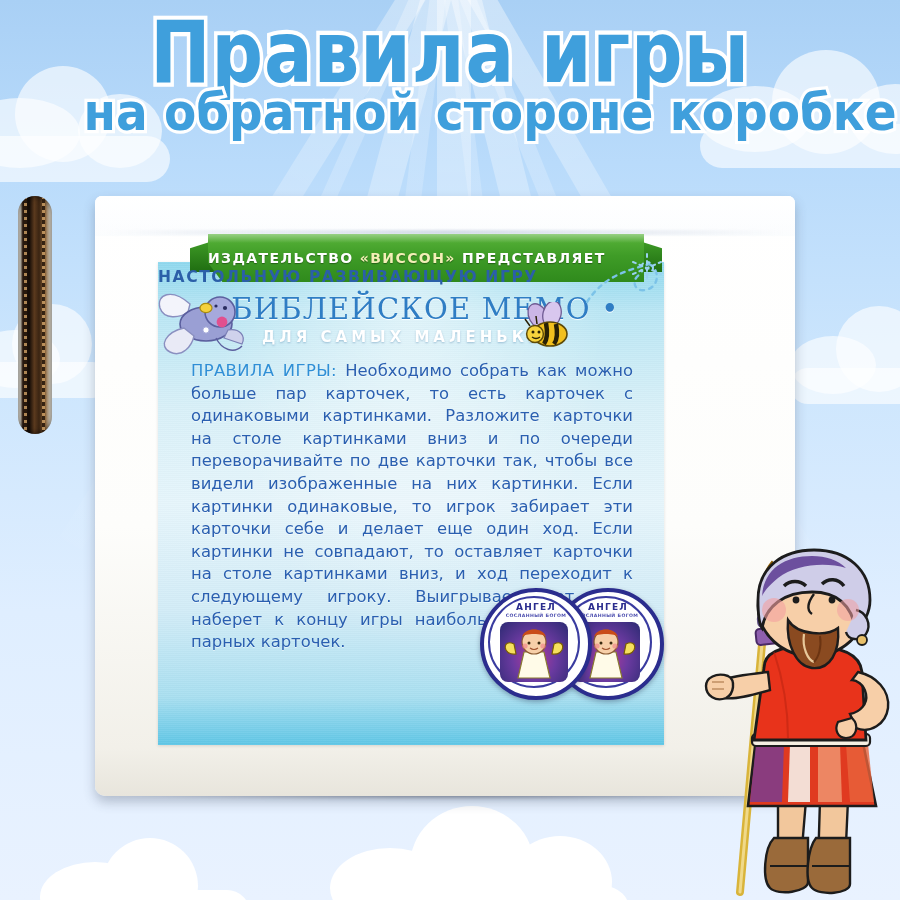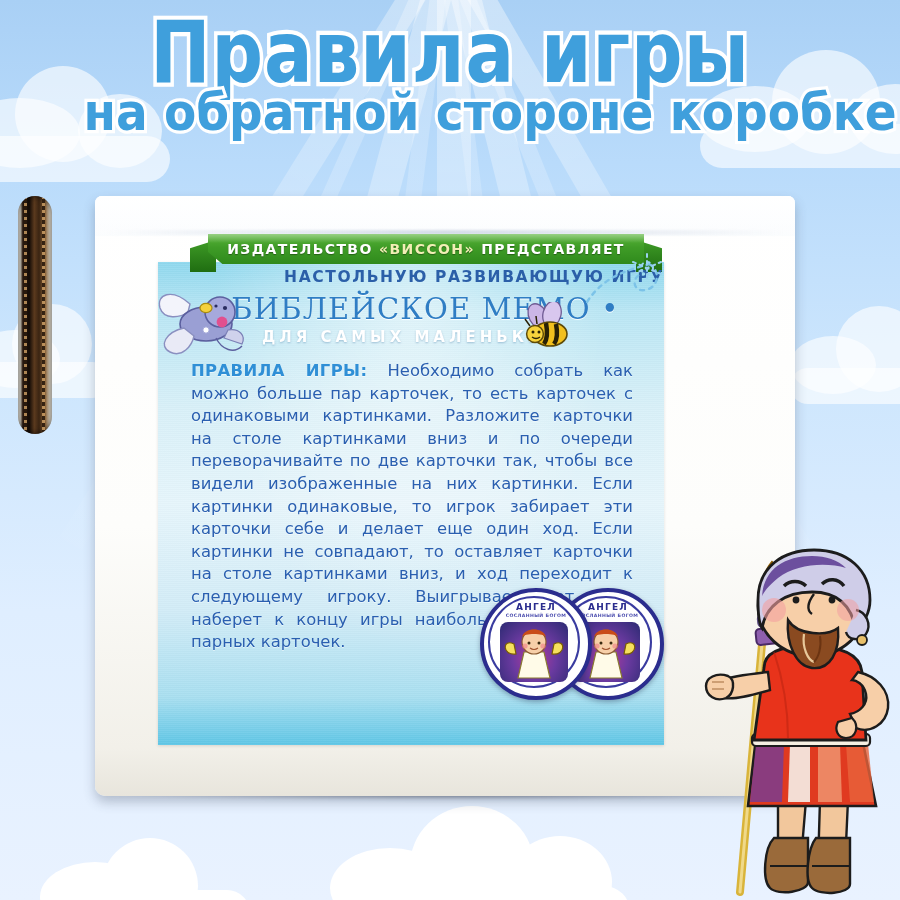--- a/index.html
+++ b/index.html
@@ -98,24 +98,24 @@
     box-shadow:0 1px 3px rgba(0,0,0,.12);
   }
   .panel-noise{
     position:absolute;inset:0;
     background:repeating-linear-gradient(0deg,rgba(255,255,255,.05) 0 1px,rgba(0,0,0,.012) 1px 2px);
     pointer-events:none;
   }
 
   
   .banner{
-    position:absolute;left:50px;top:-28px;width:436px;height:30px;
+    position:absolute;left:50px;top:-28px;width:436px;height:48px;
     background:linear-gradient(180deg,#59b43a 0%,#3f9c27 45%,#2f8a1c 100%);
     clip-path:polygon(0 0,100% 0,100% 100%,3.3% 100%,0 60%);
-    display:flex;align-items:center;justify-content:center;
+    display:flex;align-items:center;justify-content:flex-start;
   }
   .banner::after{
     content:"";position:absolute;left:0;top:0;width:100%;height:9px;
     background:linear-gradient(180deg,rgba(255,255,255,.38),rgba(255,255,255,0));
   }
   .banner-tail-l{
     position:absolute;left:32px;top:-22px;width:26px;height:32px;
     background:linear-gradient(180deg,#3f9c27,#1f6d11);
     clip-path:polygon(0 26%,100% 0,100% 100%,0 100%);
   }
@@ -126,21 +126,21 @@
   }
   .banner-txt{
     position:relative;z-index:2;
     font-family:"DejaVu Sans", sans-serif;font-weight:700;
     font-size:14px;letter-spacing:1.4px;color:#ffffff;white-space:nowrap;
     text-shadow:0 1px 1px rgba(0,0,0,.35);
   }
   .banner-txt .pub{color:#f3efb6;}
 
   .sub-top{
-    position:absolute;left:0;top:6px;width:506px;text-align:right;
+    position:absolute;left:0;top:6px;width:506px;text-align:left;
     font-family:"DejaVu Sans", sans-serif;font-weight:700;
     font-size:15.5px;letter-spacing:1.6px;color:#2b5fa8;
   }
   .title-main{
     position:absolute;left:0;top:30px;width:506px;text-align:center;
     font-family:"DejaVu Serif", serif;font-weight:400;
     font-size:29px;letter-spacing:1.2px;color:#2f7dc4;
     text-shadow:0 1px 0 rgba(255,255,255,.85);
     white-space:nowrap;
   }
@@ -152,21 +152,21 @@
   }
 
   
   .body-text{
     position:absolute;left:33px;top:98px;width:442px;
     font-family:"DejaVu Sans", sans-serif;
     font-size:16.4px;line-height:22.6px;color:#2a5fb0;
     text-align:justify;
     text-shadow:0 1px 0 rgba(255,255,255,.55);
   }
-  .body-text .lead{color:#2f8fd6;font-weight:700;letter-spacing:.4px;}
+  .body-text .lead{color:#2f8fd6;font-weight:400;letter-spacing:.4px;}
   .para2{
     position:absolute;left:33px;top:274px;width:340px;
     font-family:"DejaVu Sans", sans-serif;
     font-size:16.4px;line-height:22.6px;color:#2a5fb0;
     text-shadow:0 1px 0 rgba(255,255,255,.55);
   }
 
   
   .memo-card{
     position:absolute;width:104px;height:104px;border-radius:50%;

